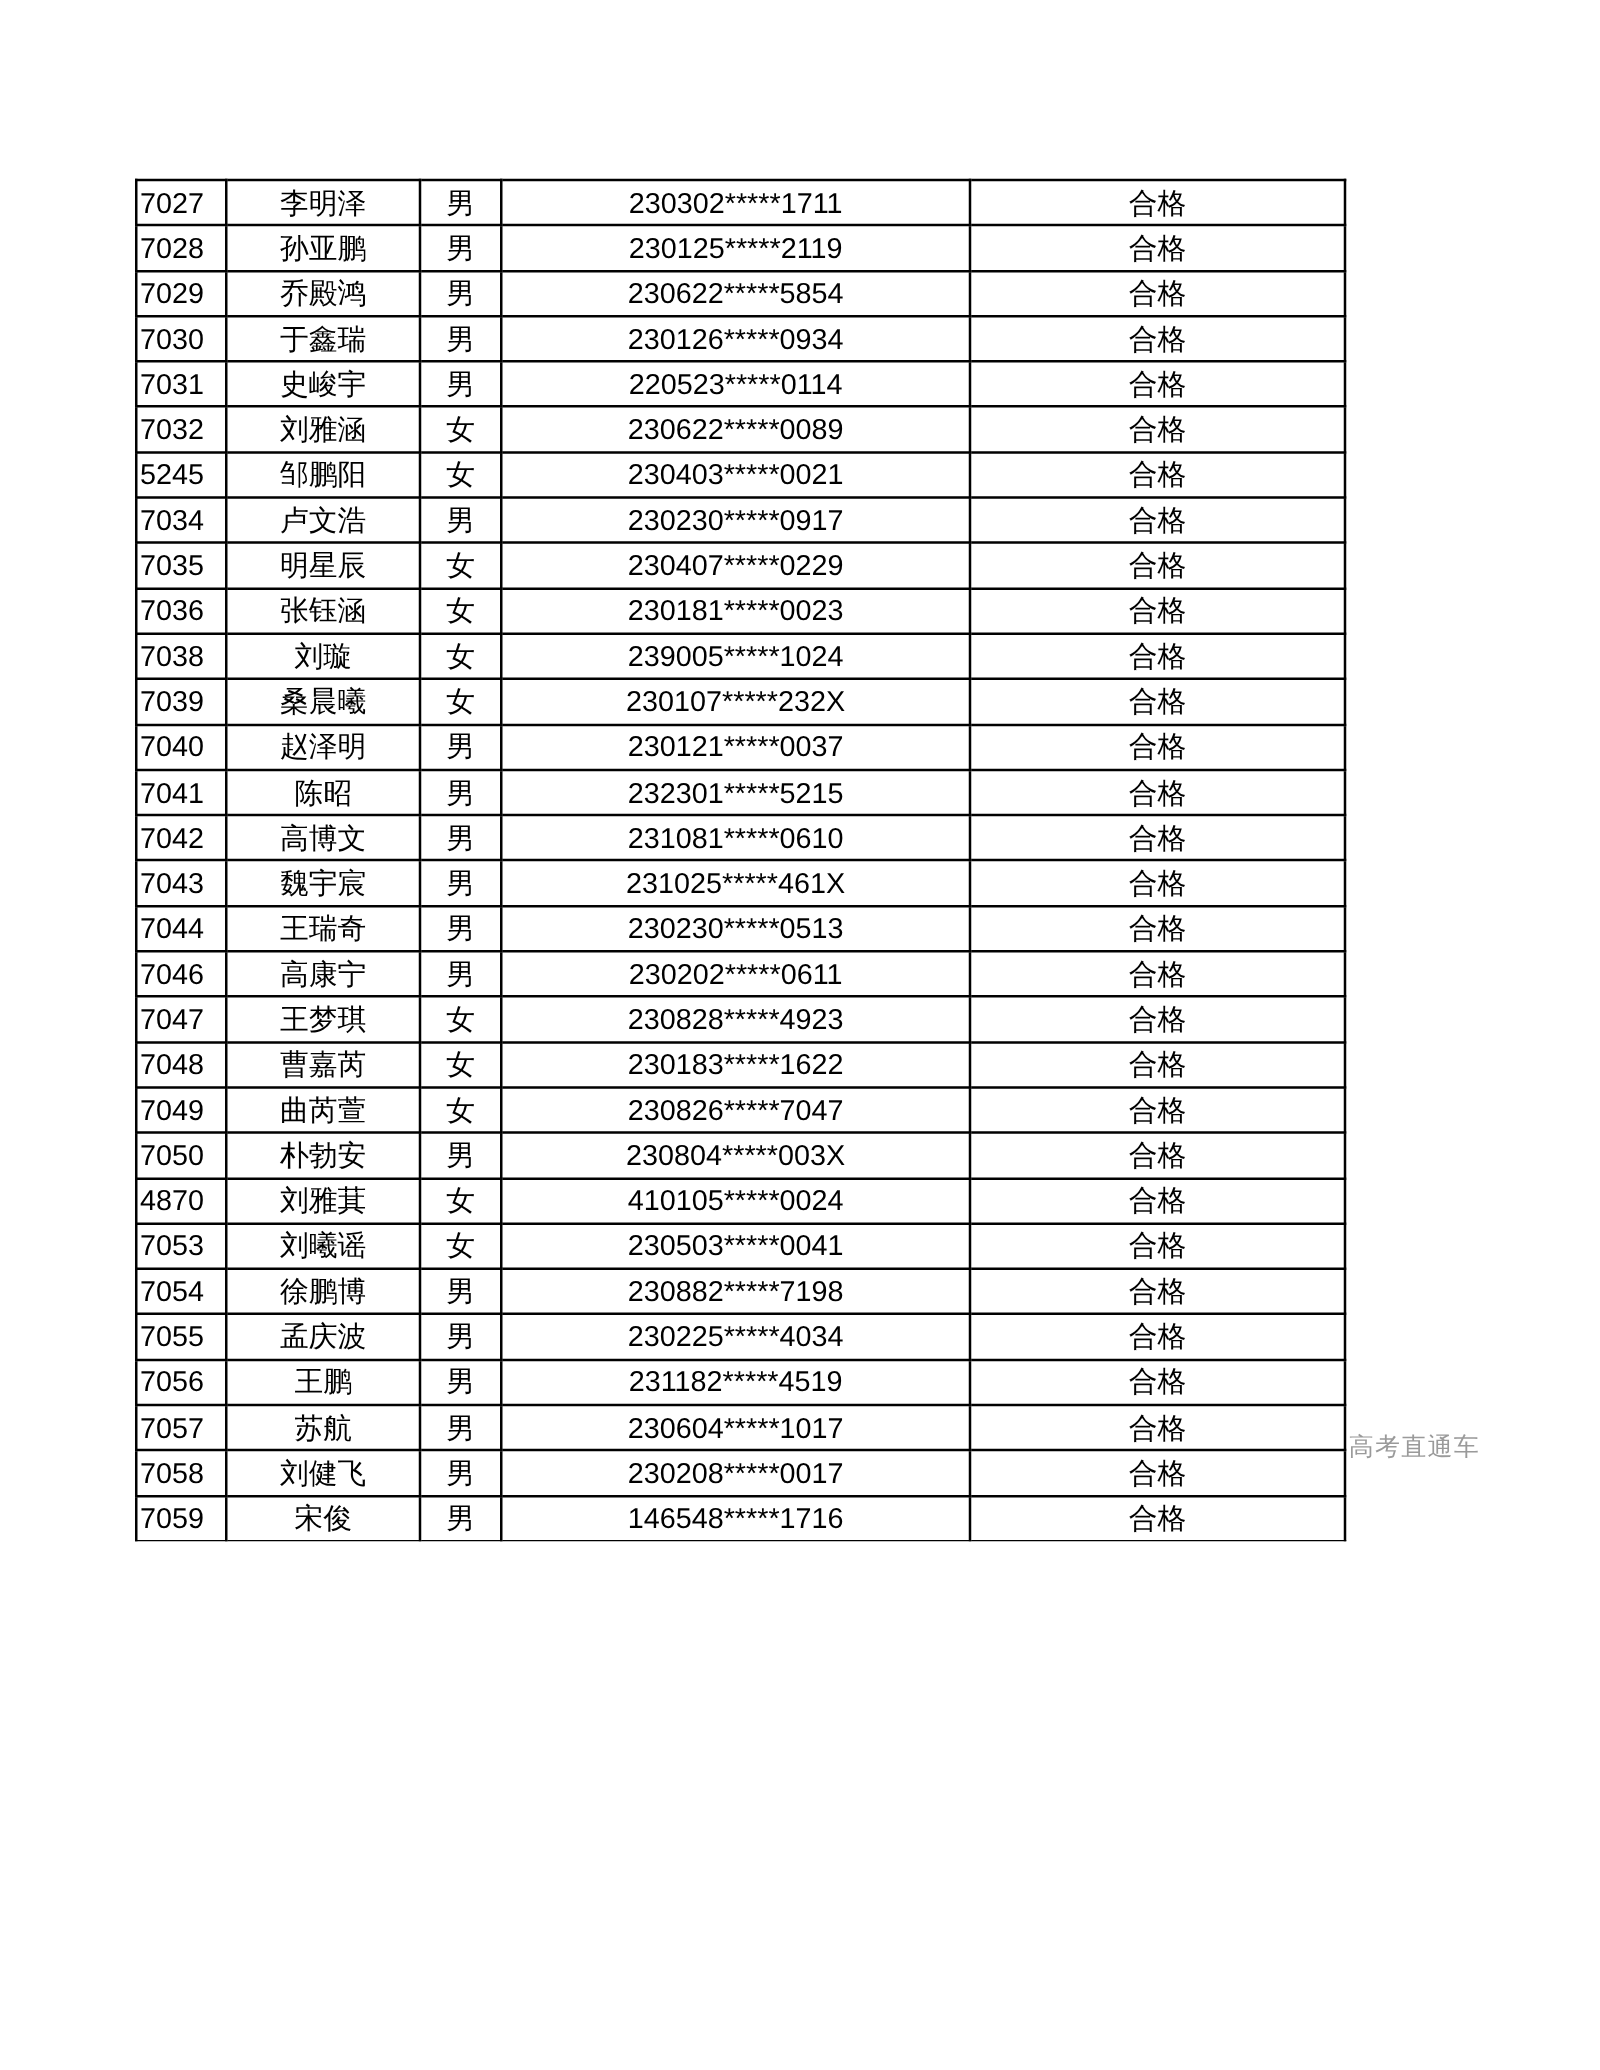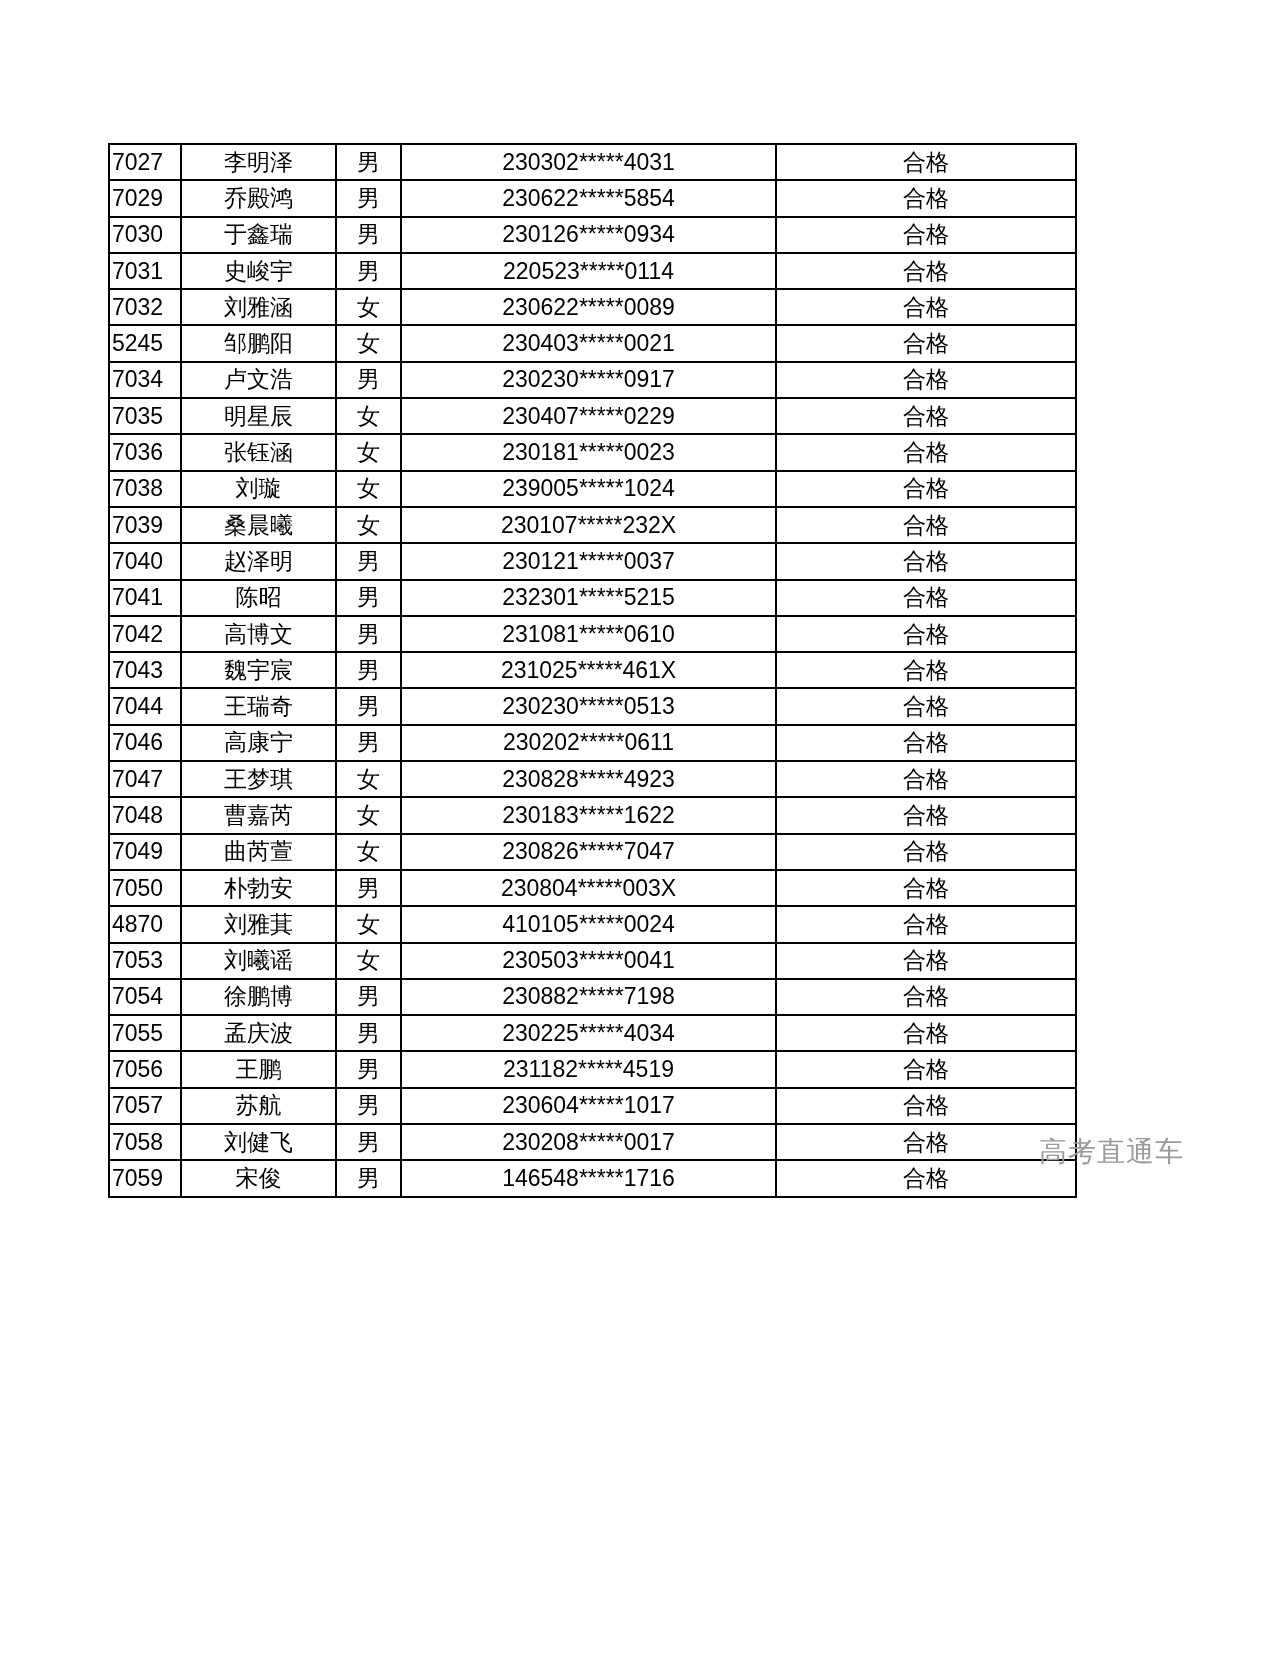--- a/index.html
+++ b/index.html
@@ -43,21 +43,21 @@
   }
   col.c-seq    { width: 72px; }
   col.c-name   { width: 155px; }
   col.c-gender { width: 65px; }
   col.c-idnum  { width: 375px; }
   col.c-status { width: 300px; }
   .watermark {
     position: absolute;
     right: 96px;
     bottom: 62px;
-    font-size: 28px;
+    font-size: 20px;
     color: #9a9a9a;
     letter-spacing: 1px;
   }
 </style>
 </head>
 <body>
 
 <div class="page">
 
   <table class="results">
@@ -66,21 +66,28 @@
       <col class="c-name">
       <col class="c-gender">
       <col class="c-idnum">
       <col class="c-status">
     </colgroup>
     <tbody>
         <tr>
           <td class="col-seq">7027</td>
           <td class="col-name">李明泽</td>
           <td class="col-gender">男</td>
-          <td class="col-idnum">230302*****4031</td>
+          <td class="col-idnum">230302*****1711</td>
+          <td class="col-status">合格</td>
+        </tr>
+        <tr>
+          <td class="col-seq">7028</td>
+          <td class="col-name">孙亚鹏</td>
+          <td class="col-gender">男</td>
+          <td class="col-idnum">230125*****2119</td>
           <td class="col-status">合格</td>
         </tr>
         <tr>
           <td class="col-seq">7029</td>
           <td class="col-name">乔殿鸿</td>
           <td class="col-gender">男</td>
           <td class="col-idnum">230622*****5854</td>
           <td class="col-status">合格</td>
         </tr>
         <tr>

